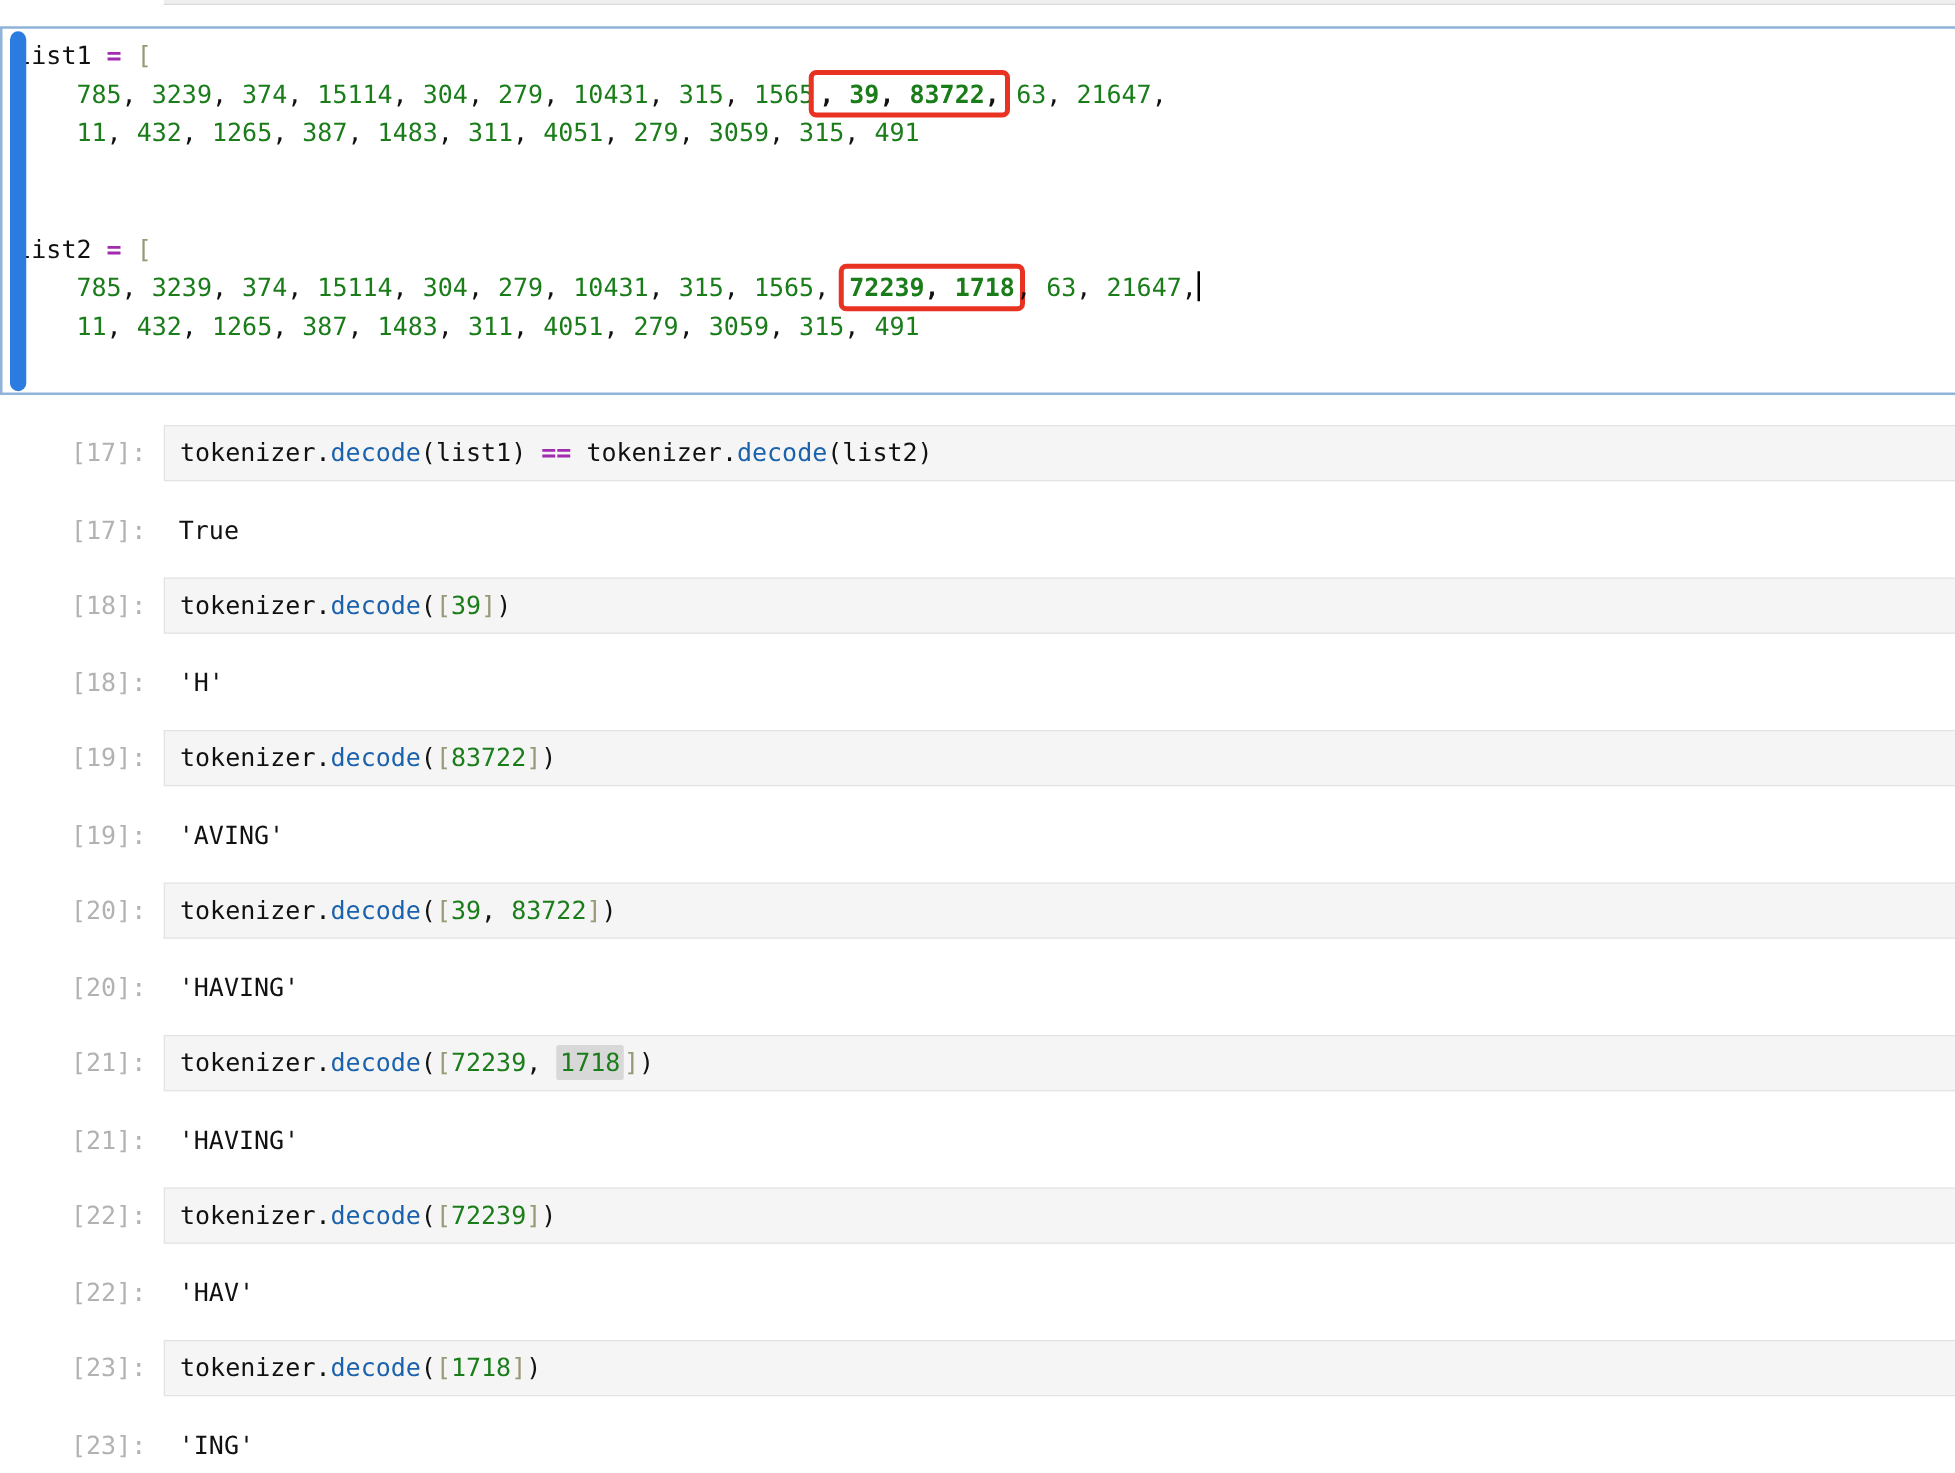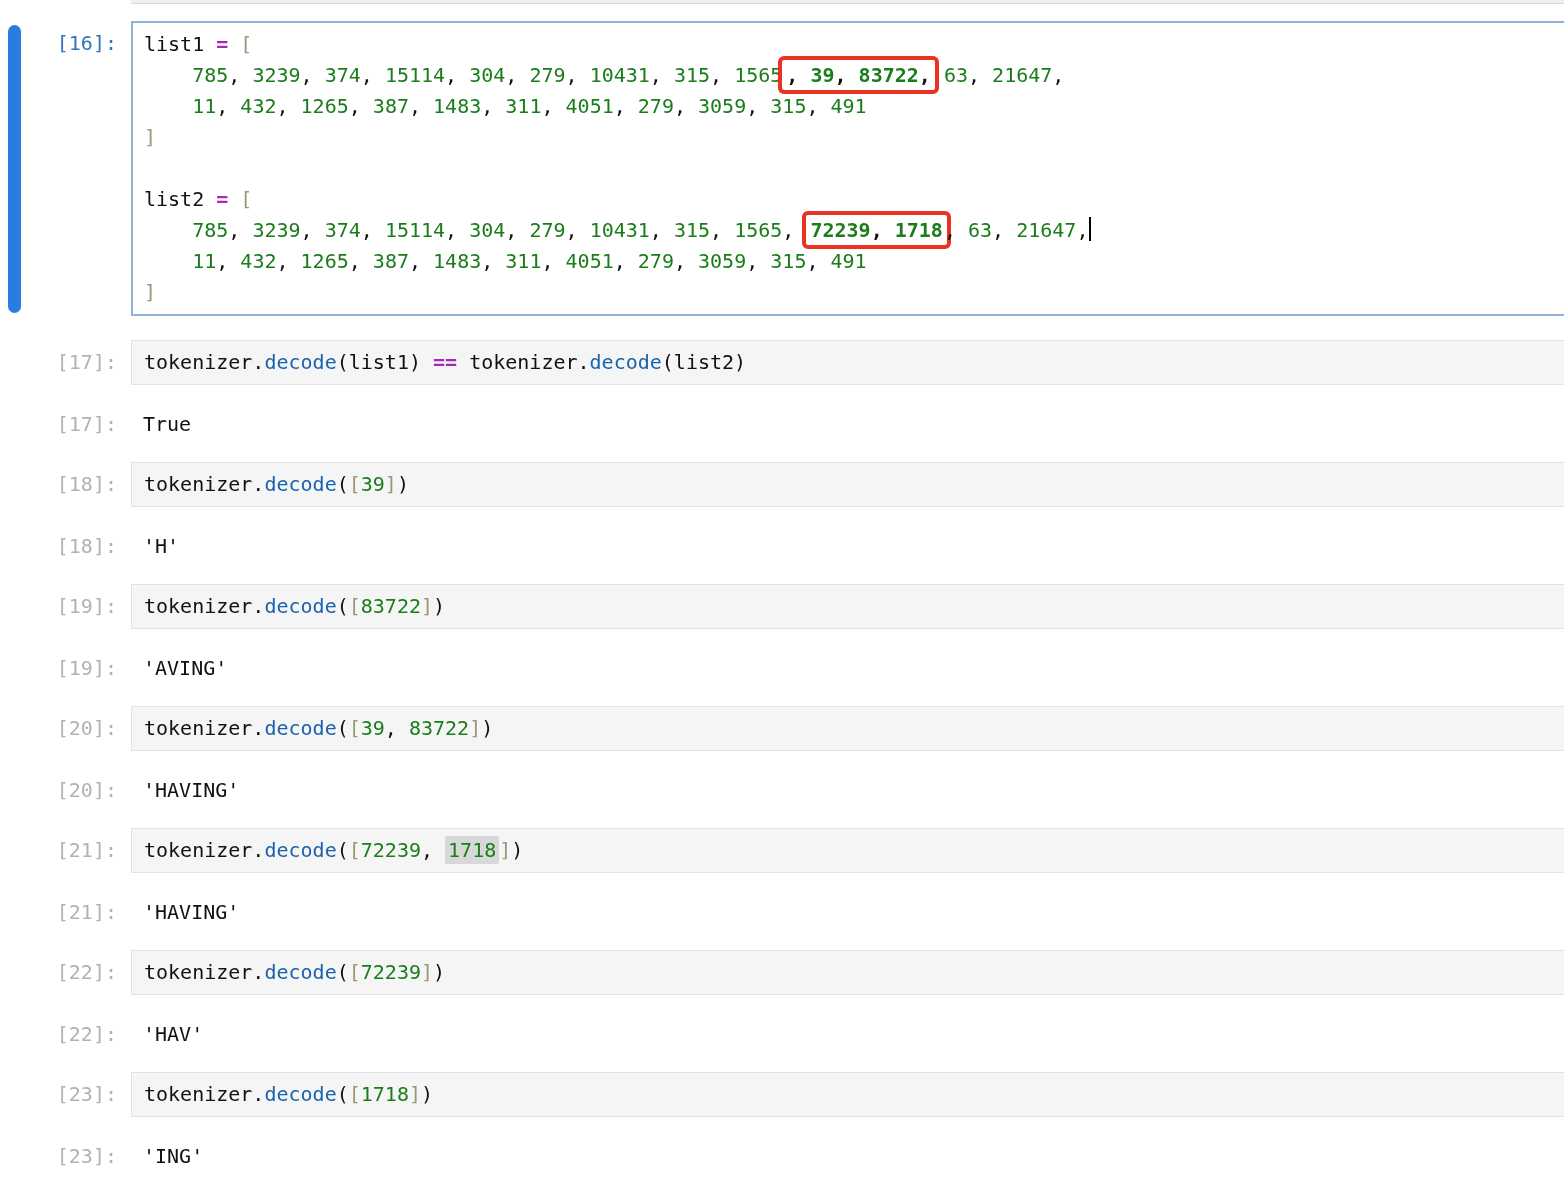--- a/index.html
+++ b/index.html
@@ -37,21 +37,20 @@
 </head>
 <body>
 
 <div class="viewport">
   <div class="notebook">
     <div class="prev-cell-edge"></div>
     <div class="collapser"></div>
     <div id="cells">
         <div class="cell active-cell">
           <div class="row input-row">
-            <div class="prompt">[16]:</div>
             <div class="editor active">
               <div class="code-line"><span class="tk pln">list1 </span><span class="tk op">=</span><span class="tk pln"> </span><span class="tk brk">[</span></div>
               <div class="code-line"><span class="tk pln">    </span><span class="tk num">785</span><span class="tk pln">, </span><span class="tk num">3239</span><span class="tk pln">, </span><span class="tk num">374</span><span class="tk pln">, </span><span class="tk num">15114</span><span class="tk pln">, </span><span class="tk num">304</span><span class="tk pln">, </span><span class="tk num">279</span><span class="tk pln">, </span><span class="tk num">10431</span><span class="tk pln">, </span><span class="tk num">315</span><span class="tk pln">, </span><span class="tk num">1565</span><span class="redbox"><span class="tk pln">, </span><span class="tk num">39</span><span class="tk pln">, </span><span class="tk num">83722</span><span class="tk pln">,</span></span><span class="tk pln"> </span><span class="tk num">63</span><span class="tk pln">, </span><span class="tk num">21647</span><span class="tk pln">,</span></div>
               <div class="code-line"><span class="tk pln">    </span><span class="tk num">11</span><span class="tk pln">, </span><span class="tk num">432</span><span class="tk pln">, </span><span class="tk num">1265</span><span class="tk pln">, </span><span class="tk num">387</span><span class="tk pln">, </span><span class="tk num">1483</span><span class="tk pln">, </span><span class="tk num">311</span><span class="tk pln">, </span><span class="tk num">4051</span><span class="tk pln">, </span><span class="tk num">279</span><span class="tk pln">, </span><span class="tk num">3059</span><span class="tk pln">, </span><span class="tk num">315</span><span class="tk pln">, </span><span class="tk num">491</span></div>
               <div class="code-line"><span class="tk brk">]</span></div>
               <div class="code-line"></div>
               <div class="code-line"><span class="tk pln">list2 </span><span class="tk op">=</span><span class="tk pln"> </span><span class="tk brk">[</span></div>
               <div class="code-line"><span class="tk pln">    </span><span class="tk num">785</span><span class="tk pln">, </span><span class="tk num">3239</span><span class="tk pln">, </span><span class="tk num">374</span><span class="tk pln">, </span><span class="tk num">15114</span><span class="tk pln">, </span><span class="tk num">304</span><span class="tk pln">, </span><span class="tk num">279</span><span class="tk pln">, </span><span class="tk num">10431</span><span class="tk pln">, </span><span class="tk num">315</span><span class="tk pln">, </span><span class="tk num">1565</span><span class="tk pln">, </span><span class="redbox"><span class="tk num">72239</span><span class="tk pln">, </span><span class="tk num">1718</span></span><span class="tk pln">, </span><span class="tk num">63</span><span class="tk pln">, </span><span class="tk num">21647</span><span class="tk pln">,</span><span class="tk cursor"></span></div>
               <div class="code-line"><span class="tk pln">    </span><span class="tk num">11</span><span class="tk pln">, </span><span class="tk num">432</span><span class="tk pln">, </span><span class="tk num">1265</span><span class="tk pln">, </span><span class="tk num">387</span><span class="tk pln">, </span><span class="tk num">1483</span><span class="tk pln">, </span><span class="tk num">311</span><span class="tk pln">, </span><span class="tk num">4051</span><span class="tk pln">, </span><span class="tk num">279</span><span class="tk pln">, </span><span class="tk num">3059</span><span class="tk pln">, </span><span class="tk num">315</span><span class="tk pln">, </span><span class="tk num">491</span></div>
               <div class="code-line"><span class="tk brk">]</span></div>

